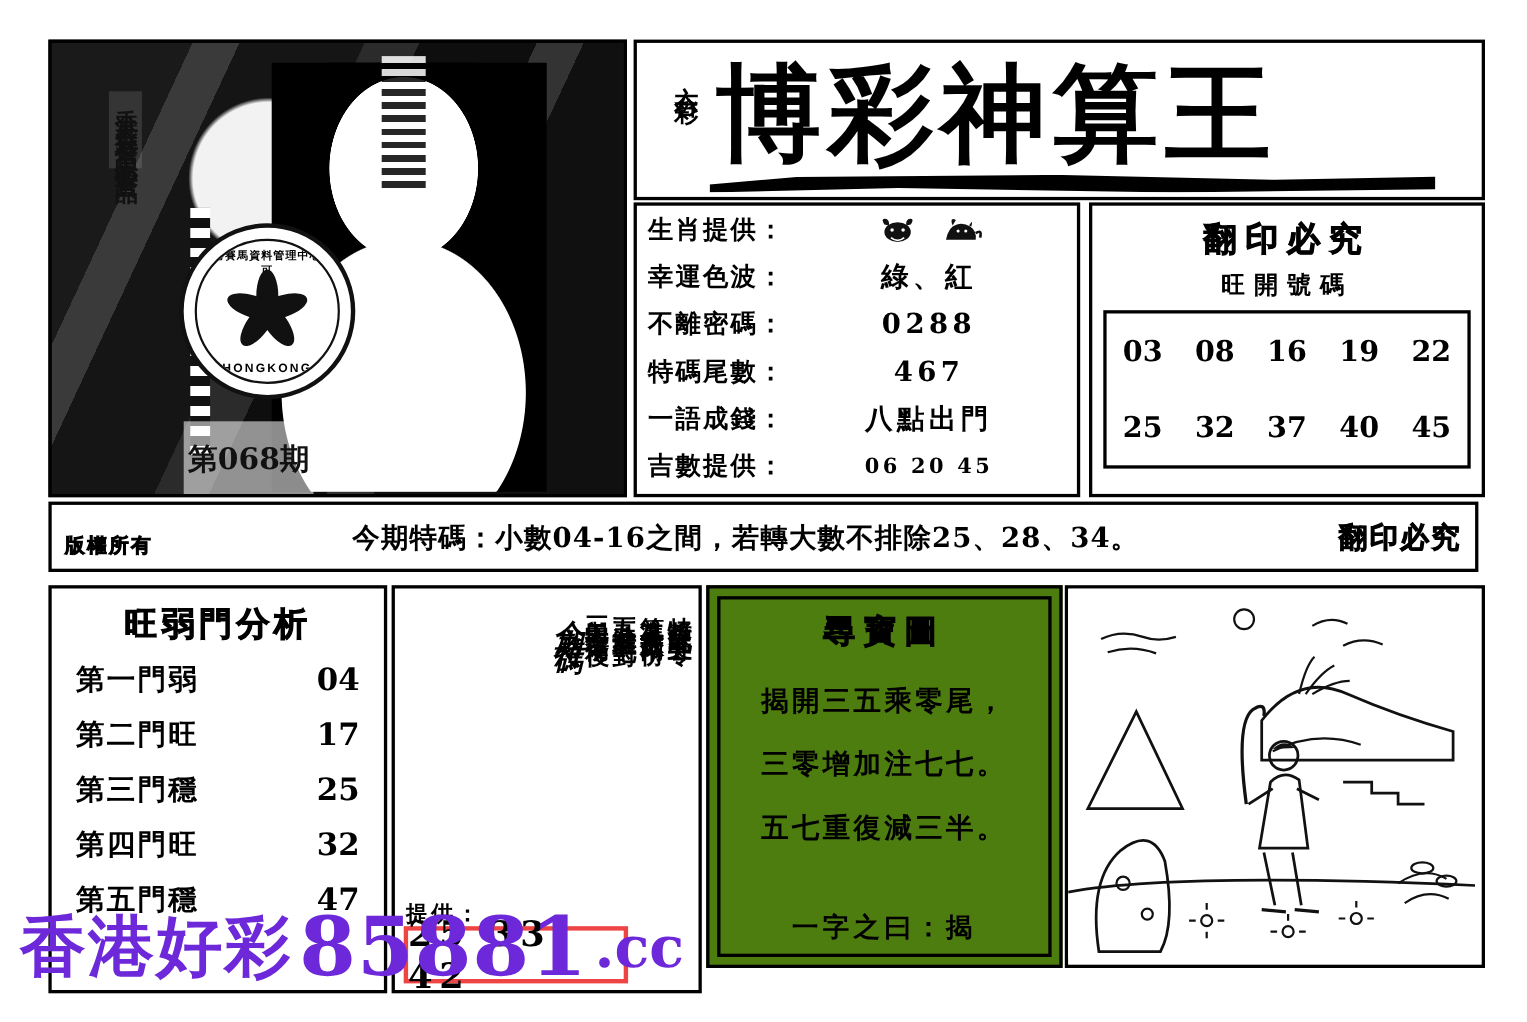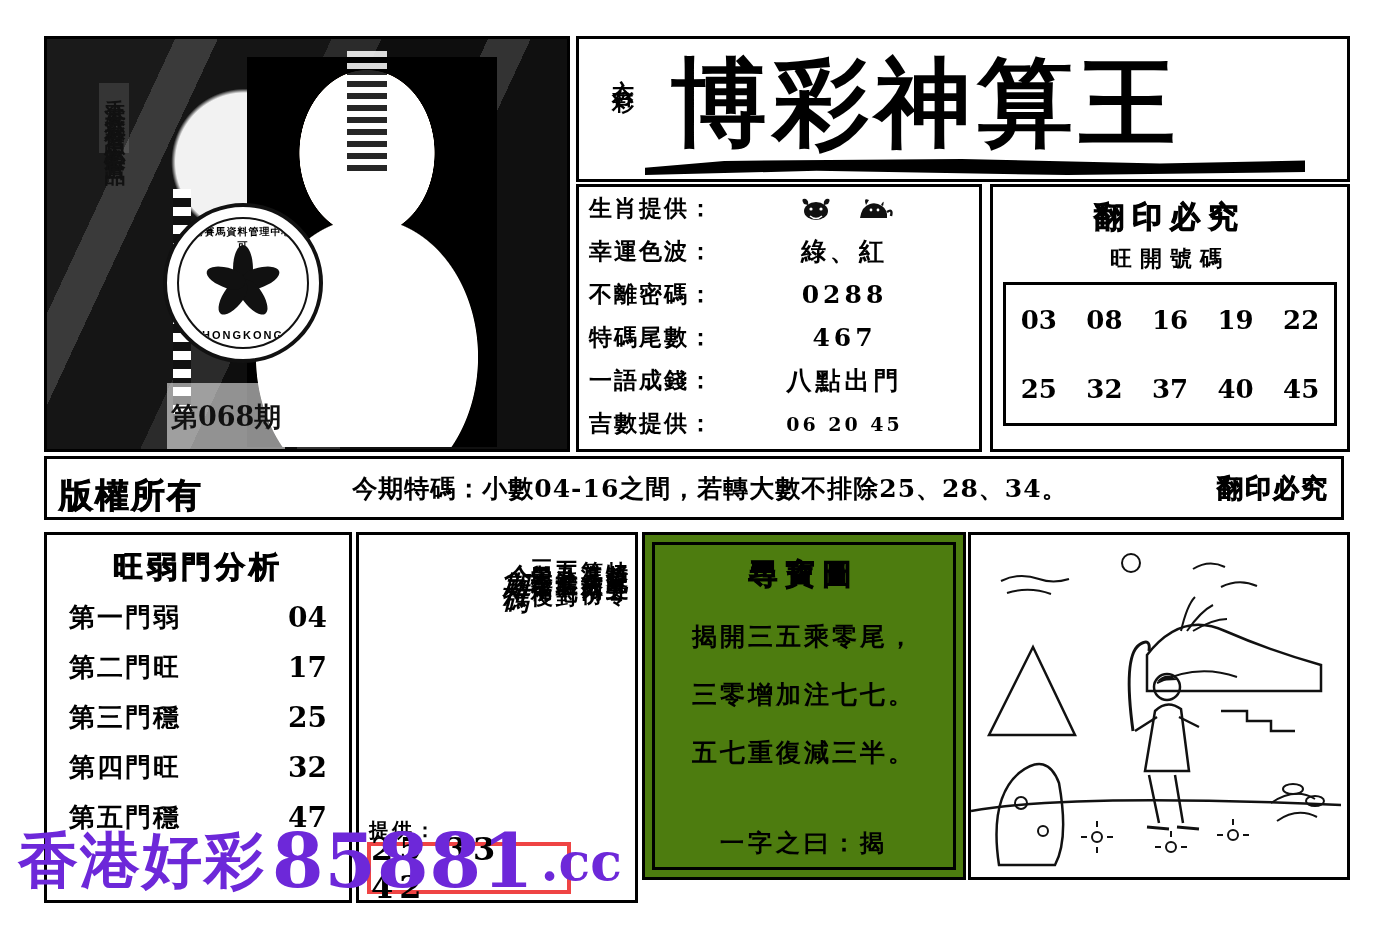--- a/index.html
+++ b/index.html
@@ -43,21 +43,21 @@
     font-family:"DejaVu Serif",serif;font-size:21px;font-weight:bold;color:#111;letter-spacing:5px;
     background:rgba(255,255,255,.12);}
   .issue{position:absolute;left:120px;top:344px;font-family:"DejaVu Serif",serif;font-size:27px;font-weight:bold;color:#111;
     background:rgba(255,255,255,.55);padding:16px 4px;}
 
   
   .masthead{position:absolute;left:576px;top:36px;width:768px;height:140px;border:3px solid #000;background:#fff;overflow:hidden;}
   .mast-small{position:absolute;left:14px;top:22px;width:46px;writing-mode:vertical-rl;text-orientation:upright;
     font-family:"DejaVu Serif",serif;font-size:22px;font-weight:bold;letter-spacing:6px;}
   .mast-title{position:absolute;left:72px;top:4px;font-family:"DejaVu Serif",serif;font-size:96px;font-weight:bold;
-    letter-spacing:6px;white-space:nowrap;line-height:1.25;margin-left:20px;}
+    letter-spacing:6px;white-space:nowrap;line-height:1.25;}
   .mast-swoosh{position:absolute;left:66px;top:120px;width:660px;height:16px;background:#000;
     clip-path:polygon(0 55%,12% 12%,48% 0,78% 28%,100% 10%,100% 82%,64% 100%,26% 74%,0 100%);}
 
   
   .info{position:absolute;left:576px;top:184px;width:400px;height:262px;border:3px solid #000;background:#fff;}
   .info-row{display:flex;align-items:center;height:43px;padding:0 4px 0 10px;font-family:"DejaVu Serif",serif;}
   .info-label{font-size:23px;font-weight:bold;letter-spacing:2px;white-space:nowrap;}
   .info-val{flex:1;text-align:center;font-size:25px;font-weight:bold;letter-spacing:4px;white-space:nowrap;}
   .info-val.small{font-size:19px;letter-spacing:3px;}
   .zodiac-icons{flex:1;display:flex;align-items:center;justify-content:center;gap:18px;}
@@ -67,21 +67,21 @@
   .lady{position:absolute;left:990px;top:184px;width:354px;height:262px;border:3px solid #000;background:#fff;}
   .lady-title{margin:10px 6px 0;text-align:center;font-family:"DejaVu Serif",serif;font-size:30px;font-weight:bold;letter-spacing:8px;
      -webkit-text-stroke:1px #000;}
   .lady-sub{text-align:center;font-family:"DejaVu Serif",serif;font-size:22px;font-weight:bold;letter-spacing:8px;margin-top:6px;}
   .lady-box{margin:8px 10px 0;border:3px solid #000;height:138px;display:flex;flex-direction:column;justify-content:space-around;}
   .lady-nums{display:flex;justify-content:space-around;font-family:"DejaVu Serif",serif;font-size:26px;font-weight:bold;}
 
   
   .strip{position:absolute;left:44px;top:456px;width:1300px;height:64px;border:3px solid #000;background:#fff;
     display:flex;align-items:center;padding:0 12px;box-sizing:border-box;}
-  .strip-left{font-family:"DejaVu Serif",serif;font-size:34px;font-weight:bold;letter-spacing:2px;margin-top:15px;-webkit-text-stroke:.8px #000;}
+  .strip-left{font-family:"DejaVu Serif",serif;font-size:18px;font-weight:bold;letter-spacing:2px;margin-top:15px;-webkit-text-stroke:.8px #000;}
   .strip-mid{flex:1;text-align:center;font-family:"DejaVu Serif",serif;font-size:25px;font-weight:bold;letter-spacing:1px;white-space:nowrap;}
   .strip-right{font-family:"DejaVu Serif",serif;font-size:26px;font-weight:bold;letter-spacing:2px;-webkit-text-stroke:.8px #000;}
 
   
   .analysis{position:absolute;left:44px;top:532px;width:302px;height:365px;border:3px solid #000;background:#fff;}
   .analysis-title{margin:12px 0 4px;text-align:center;font-family:"DejaVu Serif",serif;font-size:30px;font-weight:bold;
     letter-spacing:4px;-webkit-text-stroke:1px #000;}
   .analysis-row{display:flex;align-items:center;padding:0 22px;height:50px;font-family:"DejaVu Serif",serif;}
   .analysis-row .lbl{font-size:26px;font-weight:bold;letter-spacing:2px;}
   .analysis-row .num{flex:1;text-align:right;font-size:28px;font-weight:bold;}

